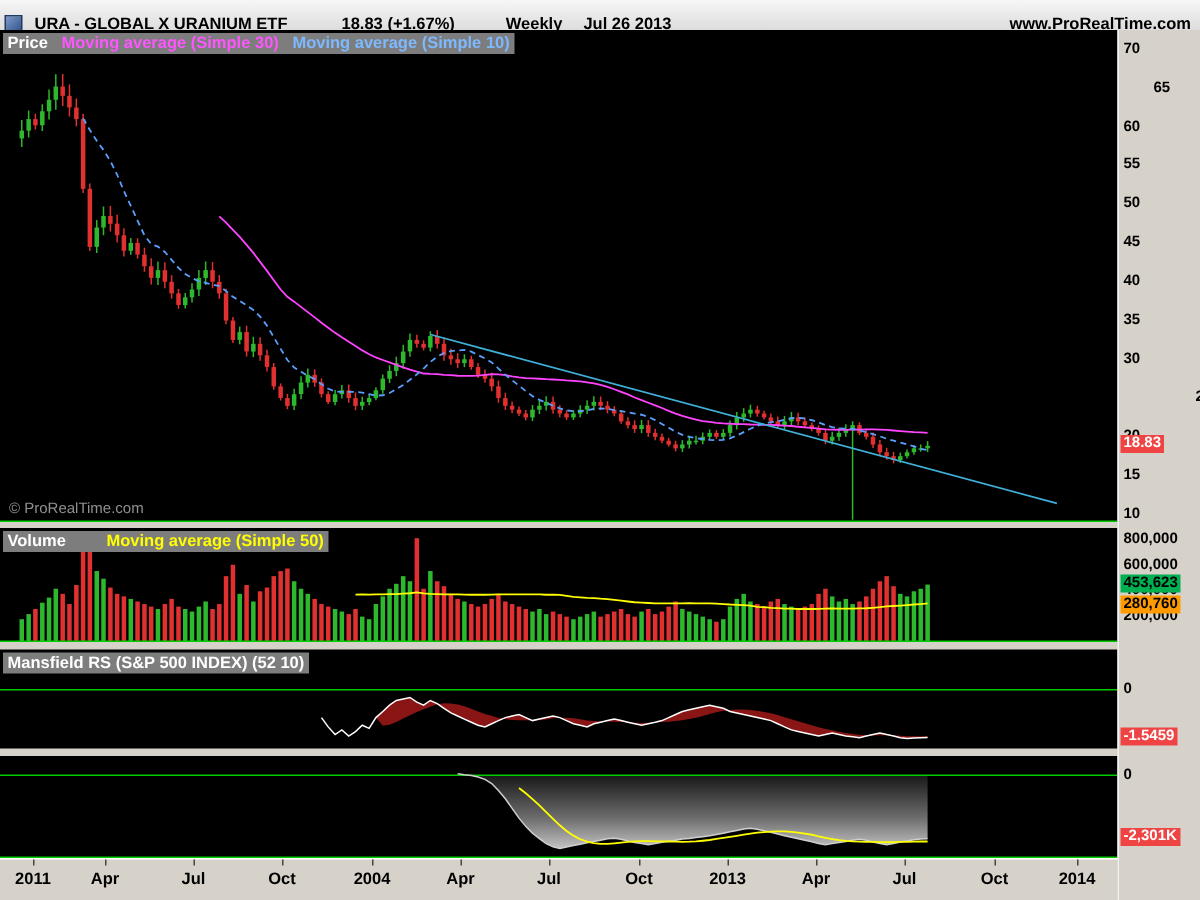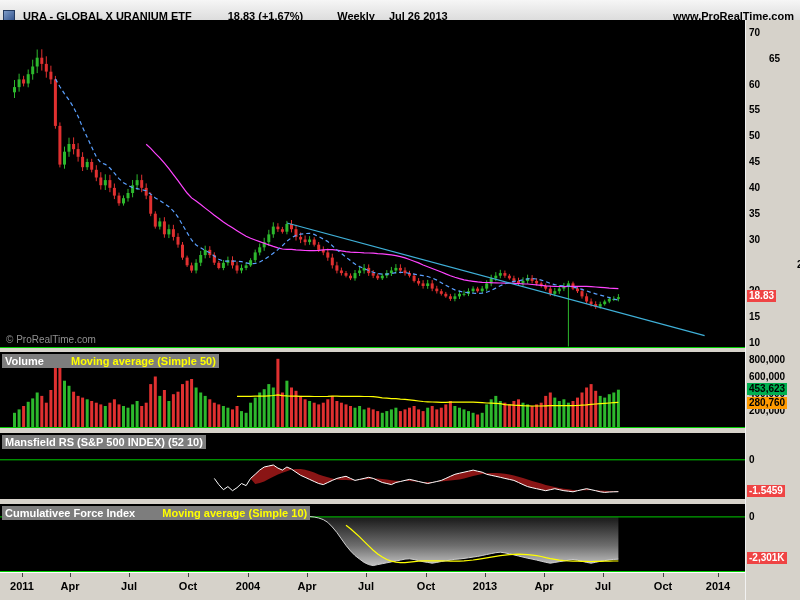--- a/index.html
+++ b/index.html
@@ -334,20 +334,25 @@
         <line x1="609.3" y1="276.8" x2="609.3" y2="283.2" stroke="#2db82d"></line>
         <rect x="607.8" y="278.9" width="3" height="2.6" fill="#2db82d"></rect>
         <line x1="613.8" y1="276.3" x2="613.8" y2="281.1" stroke="#2db82d"></line>
         <rect x="612.3" y="278.9" width="3" height="1.0" fill="#2db82d"></rect>
         <line x1="618.4" y1="274.1" x2="618.4" y2="281.4" stroke="#2db82d"></line>
         <rect x="616.9" y="277.2" width="3" height="1.7" fill="#2db82d"></rect>
         <path d="M146.2 124.2 L150.7 128.4 L155.3 133.3 L159.8 137.9 L164.4 143.2 L168.9 148.6 L173.4 154.6 L178.0 160.6 L182.5 166.8 L187.1 173.0 L191.6 177.9 L196.1 181.1 L200.7 184.6 L205.2 188.1 L209.8 191.6 L214.3 195.2 L218.8 198.5 L223.4 201.9 L227.9 204.9 L232.5 207.8 L237.0 210.7 L241.5 213.6 L246.1 216.2 L250.6 218.3 L255.2 220.0 L259.7 221.6 L264.2 223.2 L268.8 224.9 L273.3 226.4 L277.9 227.8 L282.4 229.0 L286.9 229.3 L291.5 229.4 L296.0 229.9 L300.6 230.1 L305.1 230.5 L309.6 230.6 L314.2 230.6 L318.7 230.4 L323.3 229.9 L327.8 229.5 L332.3 229.6 L336.9 230.1 L341.4 230.9 L346.0 231.6 L350.5 232.1 L355.0 232.3 L359.6 232.5 L364.1 232.8 L368.7 233.0 L373.2 233.2 L377.7 233.6 L382.3 233.9 L386.8 234.3 L391.4 234.9 L395.9 235.6 L400.4 236.6 L405.0 237.9 L409.5 239.5 L414.1 241.2 L418.6 242.9 L423.1 245.0 L427.7 246.8 L432.2 248.5 L436.8 250.3 L441.3 252.0 L445.8 253.9 L450.4 255.7 L454.9 257.2 L459.5 258.6 L464.0 259.8 L468.5 260.7 L473.1 261.3 L477.6 261.9 L482.2 262.3 L486.7 262.5 L491.2 262.7 L495.8 262.8 L500.3 263.0 L504.9 263.1 L509.4 263.2 L513.9 263.3 L518.5 263.5 L523.0 263.8 L527.6 264.0 L532.1 264.5 L536.6 264.9 L541.2 265.3 L545.7 265.8 L550.3 266.2 L554.8 266.4 L559.3 266.5 L563.9 266.6 L568.4 266.4 L573.0 266.4 L577.5 266.3 L582.0 266.3 L586.6 266.4 L591.1 266.6 L595.7 267.0 L600.2 267.4 L604.7 267.7 L609.3 268.1 L613.8 268.3 L618.4 268.6" fill="none" stroke="#ff44ff" stroke-width="1.2"></path>
         <path d="M55.4 58.9 L59.9 66.7 L64.5 73.9 L69.0 80.0 L73.6 87.4 L78.1 96.5 L82.6 107.4 L87.2 117.3 L91.7 127.1 L96.3 136.9 L100.8 142.8 L105.3 144.4 L109.9 148.0 L114.4 153.2 L119.0 158.6 L123.5 162.7 L128.0 165.3 L132.6 167.6 L137.1 168.6 L141.7 169.7 L146.2 170.7 L150.7 174.1 L155.3 177.9 L159.8 180.5 L164.4 183.6 L168.9 186.7 L173.4 191.1 L178.0 197.1 L182.5 204.8 L187.1 212.6 L191.6 220.0 L196.1 225.0 L200.7 227.8 L205.2 230.6 L209.8 232.7 L214.3 236.1 L218.8 239.2 L223.4 241.0 L227.9 241.2 L232.5 241.2 L237.0 241.2 L241.5 241.7 L246.1 242.8 L250.6 243.8 L255.2 243.5 L259.7 242.0 L264.2 239.4 L268.8 236.6 L273.3 233.2 L277.9 229.6 L282.4 225.7 L286.9 221.3 L291.5 217.7 L296.0 215.4 L300.6 214.1 L305.1 213.6 L309.6 213.3 L314.2 214.4 L318.7 216.7 L323.3 219.0 L327.8 221.6 L332.3 225.7 L336.9 229.9 L341.4 233.5 L346.0 237.1 L350.5 240.7 L355.0 244.1 L359.6 246.6 L364.1 248.5 L368.7 250.5 L373.2 252.3 L377.7 253.6 L382.3 254.1 L386.8 254.1 L391.4 253.6 L395.9 252.6 L400.4 252.3 L405.0 252.6 L409.5 253.4 L414.1 254.1 L418.6 254.9 L423.1 255.7 L427.7 256.5 L432.2 258.0 L436.8 260.1 L441.3 262.7 L445.8 265.2 L450.4 267.8 L454.9 269.9 L459.5 271.2 L464.0 272.2 L468.5 272.7 L473.1 273.2 L477.6 273.5 L482.2 273.2 L486.7 272.2 L491.2 270.4 L495.8 268.1 L500.3 265.8 L504.9 263.9 L509.4 262.4 L513.9 261.4 L518.5 260.9 L523.0 259.8 L527.6 258.8 L532.1 258.5 L536.6 259.0 L541.2 260.1 L545.7 261.6 L550.3 263.4 L554.8 264.7 L559.3 265.5 L563.9 265.8 L568.4 266.0 L573.0 267.0 L577.5 268.1 L582.0 269.4 L586.6 270.9 L591.1 272.5 L595.7 273.8 L600.2 275.1 L604.7 276.3 L609.3 277.6 L613.8 279.2 L618.4 280.1" fill="none" stroke="#5aa0ff" stroke-width="1.2" stroke-dasharray="4 3"></path>
         <line x1="286.94" y1="203.0" x2="704.62" y2="315.6" stroke="#3fb0d8" stroke-width="1.2"></line>
       </svg>
+    <div class="panel-label">
+      <span>Price</span>
+      <span class="ma30">Moving average (Simple 30)</span>
+      <span class="ma10">Moving average (Simple 10)</span>
+    </div>
     <div id="watermark">© ProRealTime.com</div>
   </div>
 
   <div class="panel" id="panel-volume">
     <svg id="vol-svg" width="745" height="76">
         <rect x="13.0" y="60.8" width="3" height="15.2" fill="#2db82d"></rect>
         <rect x="17.6" y="57.4" width="3" height="18.6" fill="#2db82d"></rect>
         <rect x="22.1" y="54.0" width="3" height="22.0" fill="#e03030"></rect>
         <rect x="26.7" y="49.8" width="3" height="26.2" fill="#2db82d"></rect>
         <rect x="31.2" y="46.4" width="3" height="29.6" fill="#2db82d"></rect>
@@ -508,24 +513,20 @@
           <stop offset="60%" stop-color="#6e6e6e"></stop>
           <stop offset="100%" stop-color="#c2c2c2"></stop>
         </linearGradient>
       </defs>
     <path d="M305.1 12.9 L305.1 11.9 L309.6 12.5 L314.2 13.0 L318.7 14.0 L323.3 15.6 L327.8 18.4 L332.3 23.0 L336.9 28.5 L341.4 34.9 L346.0 41.4 L350.5 46.9 L355.0 51.5 L359.6 55.1 L364.1 58.4 L368.7 60.6 L373.2 61.6 L377.7 60.6 L382.3 59.7 L386.8 58.8 L391.4 57.9 L395.9 57.0 L400.4 56.1 L405.0 55.1 L409.5 54.8 L414.1 55.5 L418.6 56.6 L423.1 57.7 L427.7 58.4 L432.2 59.2 L436.8 58.4 L441.3 57.5 L445.8 56.8 L450.4 56.1 L454.9 55.3 L459.5 55.0 L464.0 54.4 L468.5 53.8 L473.1 53.1 L477.6 52.4 L482.2 51.5 L486.7 50.5 L491.2 49.6 L495.8 48.7 L500.3 48.2 L504.9 48.9 L509.4 49.8 L513.9 50.9 L518.5 52.0 L523.0 53.1 L527.6 54.2 L532.1 55.1 L536.6 56.1 L541.2 57.2 L545.7 58.3 L550.3 59.2 L554.8 58.4 L559.3 57.7 L563.9 57.0 L568.4 56.2 L573.0 55.5 L577.5 56.2 L582.0 57.3 L586.6 58.4 L591.1 59.2 L595.7 58.3 L600.2 57.3 L604.7 56.6 L609.3 55.9 L613.8 55.4 L618.4 55.2 L618.4 12.9 Z" fill="url(#cfiGrad)"></path>
         <line x1="0" y1="12.9" x2="745" y2="12.9" stroke="#00cc00"></line>
         <path d="M305.1 11.9 L309.6 12.5 L314.2 13.0 L318.7 14.0 L323.3 15.6 L327.8 18.4 L332.3 23.0 L336.9 28.5 L341.4 34.9 L346.0 41.4 L350.5 46.9 L355.0 51.5 L359.6 55.1 L364.1 58.4 L368.7 60.6 L373.2 61.6 L377.7 60.6 L382.3 59.7 L386.8 58.8 L391.4 57.9 L395.9 57.0 L400.4 56.1 L405.0 55.1 L409.5 54.8 L414.1 55.5 L418.6 56.6 L423.1 57.7 L427.7 58.4 L432.2 59.2 L436.8 58.4 L441.3 57.5 L445.8 56.8 L450.4 56.1 L454.9 55.3 L459.5 55.0 L464.0 54.4 L468.5 53.8 L473.1 53.1 L477.6 52.4 L482.2 51.5 L486.7 50.5 L491.2 49.6 L495.8 48.7 L500.3 48.2 L504.9 48.9 L509.4 49.8 L513.9 50.9 L518.5 52.0 L523.0 53.1 L527.6 54.2 L532.1 55.1 L536.6 56.1 L541.2 57.2 L545.7 58.3 L550.3 59.2 L554.8 58.4 L559.3 57.7 L563.9 57.0 L568.4 56.2 L573.0 55.5 L577.5 56.2 L582.0 57.3 L586.6 58.4 L591.1 59.2 L595.7 58.3 L600.2 57.3 L604.7 56.6 L609.3 55.9 L613.8 55.4 L618.4 55.2" fill="none" stroke="#cfcfcf" stroke-width="1"></path>
         <path d="M346.0 21.3 L350.5 24.8 L355.0 28.7 L359.6 32.9 L364.1 37.4 L368.7 41.9 L373.2 46.2 L377.7 50.0 L382.3 53.1 L386.8 55.5 L391.4 57.1 L395.9 58.1 L400.4 58.6 L405.0 58.6 L409.5 58.2 L414.1 57.7 L418.6 57.2 L423.1 56.9 L427.7 56.8 L432.2 56.8 L436.8 56.9 L441.3 56.9 L445.8 57.0 L450.4 57.1 L454.9 57.2 L459.5 57.1 L464.0 56.9 L468.5 56.5 L473.1 56.0 L477.6 55.3 L482.2 54.6 L486.7 53.9 L491.2 53.2 L495.8 52.4 L500.3 51.7 L504.9 51.1 L509.4 50.7 L513.9 50.4 L518.5 50.2 L523.0 50.3 L527.6 50.6 L532.1 51.1 L536.6 51.7 L541.2 52.5 L545.7 53.6 L550.3 54.6 L554.8 55.4 L559.3 56.1 L563.9 56.6 L568.4 56.9 L573.0 57.1 L577.5 57.2 L582.0 57.3 L586.6 57.4 L591.1 57.5 L595.7 57.4 L600.2 57.3 L604.7 57.2 L609.3 57.1 L613.8 57.0 L618.4 57.0" fill="none" stroke="#ffff00" stroke-width="1.2"></path>
         <line x1="0" y1="67.5" x2="745" y2="67.5" stroke="#00cc00"></line>
       </svg>
-    <div class="panel-label">
-      <span>Cumulativee Force Index</span>
-      <span class="maY">Moving average (Simple 10)</span>
-    </div>
   </div>
 
   <div id="axis-strip">
       <div class="ax-label" style="top: 6.91339px;">70</div>
       <div class="ax-label" style="top: 32.7402px; padding-left: 20px;">65</div>
       <div class="ax-label" style="top: 58.5669px;">60</div>
       <div class="ax-label" style="top: 84.3937px;">55</div>
       <div class="ax-label" style="top: 110.22px;">50</div>
       <div class="ax-label" style="top: 136.047px;">45</div>
       <div class="ax-label" style="top: 161.874px;">40</div>

